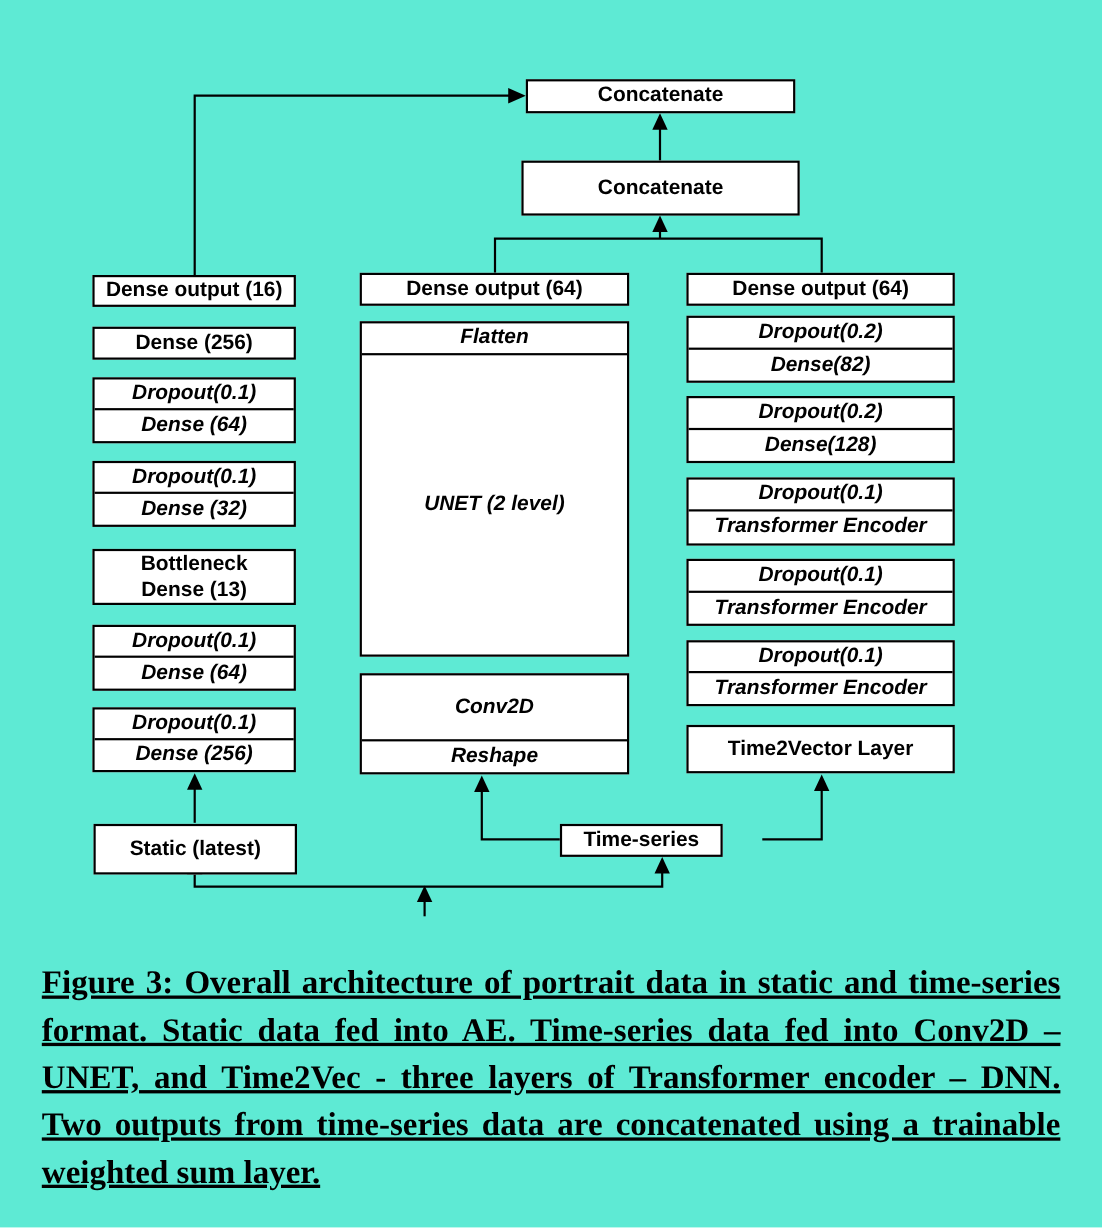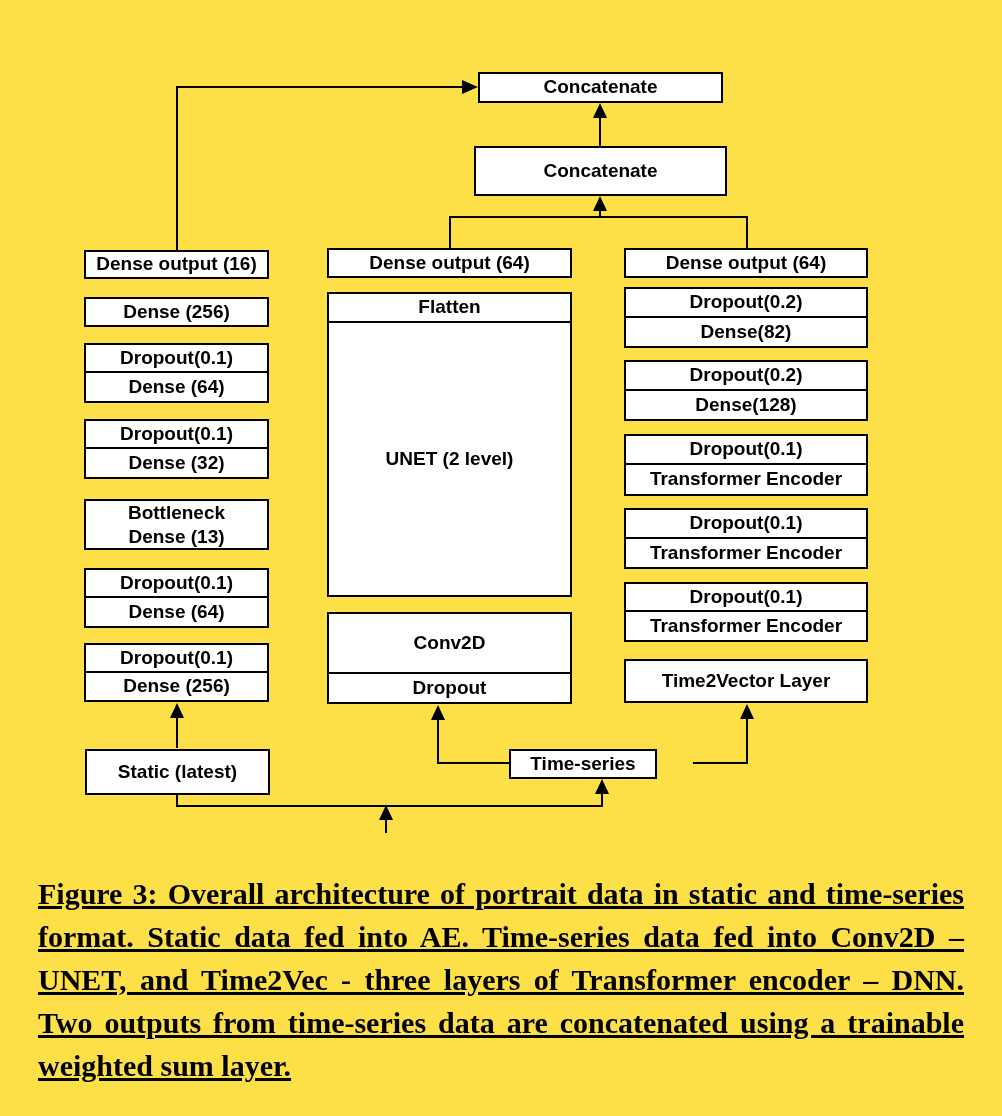--- a/index.html
+++ b/index.html
@@ -1,23 +1,23 @@
 <!DOCTYPE html>
 <html><head>
 <meta charset="utf-8">
 <style>
   html,body{margin:0;padding:0;background:#fff;}
-  #page{position:relative;width:1002px;height:1116px;background:#fde047;overflow:hidden;
+  #page{position:relative;width:1002px;height:1116px;background:#5eead4;overflow:hidden;
         font-family:"Liberation Sans",sans-serif;}
   svg.wires{position:absolute;left:0;top:0;width:1002px;height:1116px;pointer-events:none;}
   .box{position:absolute;box-sizing:border-box;background:#fff;border:2px solid #000;
        display:flex;align-items:center;justify-content:center;
        font-weight:bold;font-size:19px;color:#000;text-align:center;line-height:1.1;}
   .box.col{flex-direction:column;align-items:stretch;justify-content:flex-start;padding:0;}
-  .cell{display:flex;align-items:center;justify-content:center;box-sizing:border-box;}
+  .cell{display:flex;align-items:center;justify-content:center;box-sizing:border-box;font-style:italic;}
   .cell.divided{border-top:2px solid #000;flex:1;}
   .twoline{flex-direction:column;justify-content:center;}
   .twoline span{display:block;line-height:1.25;}
   #caption{position:absolute;left:38px;top:872px;width:926px;
            font-family:"Liberation Serif",serif;font-weight:bold;font-size:30px;
            line-height:43px;color:#000;text-align:justify;text-decoration:underline;}
 </style>
 </head>
 <body>
 
@@ -90,21 +90,21 @@
 
   <div class="box" style="left:327px;top:248px;width:245px;height:30px">Dense output (64)</div>
 
   <div class="box col" style="left:327px;top:292px;width:245px;height:305px">
     <div class="cell" style="height:27px">Flatten</div>
     <div class="cell divided">UNET (2 level)</div>
   </div>
 
   <div class="box col" style="left:327px;top:612px;width:245px;height:92px">
     <div class="cell" style="height:58px">Conv2D</div>
-    <div class="cell divided">Dropout</div>
+    <div class="cell divided">Reshape</div>
   </div>
 
   <div class="box" style="left:624px;top:248px;width:244px;height:30px">Dense output (64)</div>
 
   <div class="box col" style="left:624px;top:287px;width:244px;height:61px">
     <div class="cell" style="height:27px">Dropout(0.2)</div>
     <div class="cell divided">Dense(82)</div>
   </div>
 
   <div class="box col" style="left:624px;top:360px;width:244px;height:61px">

